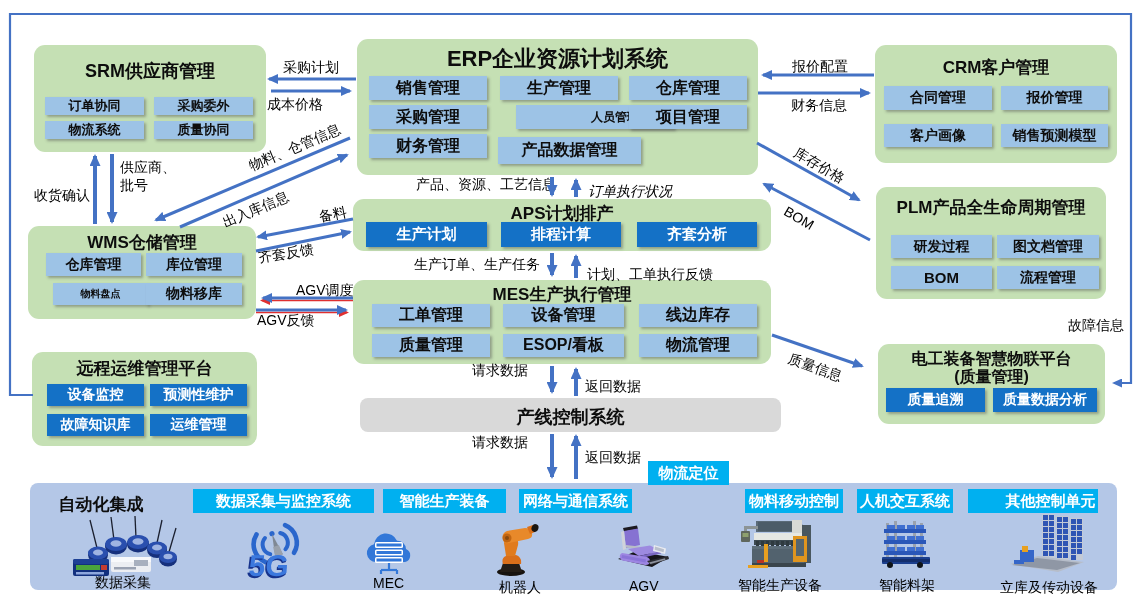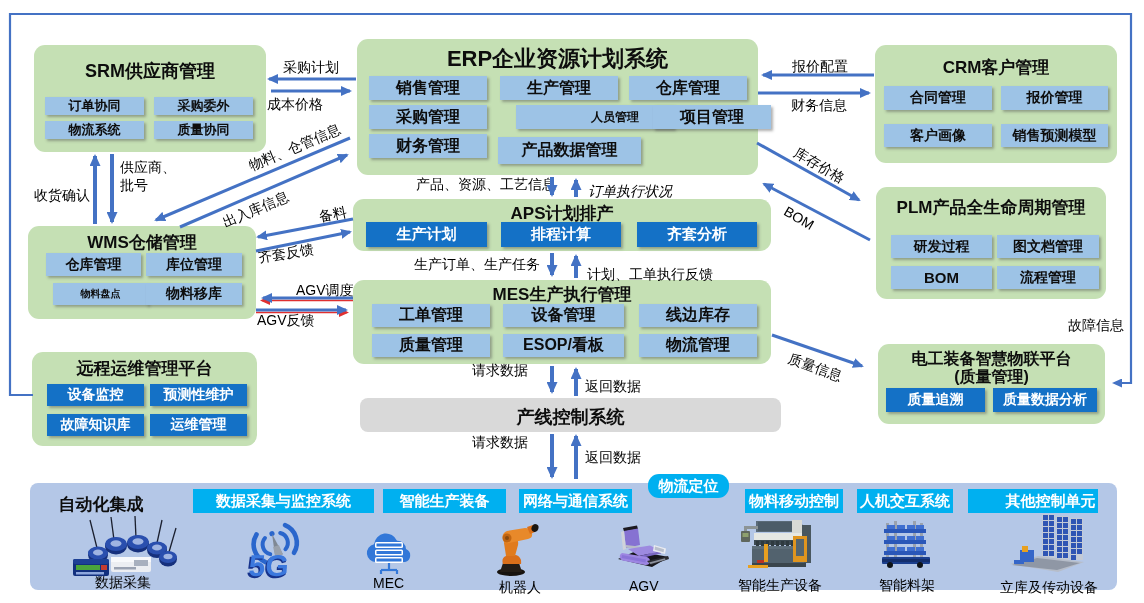--- a/index.html
+++ b/index.html
@@ -24,21 +24,21 @@
 <div class="btn" style="left:45px;top:121px;width:99px;height:18px;font-size:13px;">物流系统</div>
 <div class="btn" style="left:154px;top:121px;width:99px;height:18px;font-size:13px;">质量协同</div>
 
 <div class="box" style="left:357px;top:39px;width:401px;height:136px;"></div>
 <div class="ttl" style="left:357px;top:44px;width:401px;font-size:22px;">ERP企业资源计划系统</div>
 <div class="btn" style="left:369px;top:76px;width:118px;height:24px;font-size:16px;">销售管理</div>
 <div class="btn" style="left:500px;top:76px;width:118px;height:24px;font-size:16px;">生产管理</div>
 <div class="btn" style="left:629px;top:76px;width:118px;height:24px;font-size:16px;">仓库管理</div>
 <div class="btn" style="left:369px;top:105px;width:118px;height:24px;font-size:16px;">采购管理</div>
 <div class="btn" style="left:516px;top:105px;width:118px;height:24px;font-size:12px;padding-left:40px;">人员管理</div>
-<div class="btn" style="left:629px;top:105px;width:118px;height:24px;font-size:16px;margin-left:24px;">项目管理</div>
+<div class="btn" style="left:629px;top:105px;width:118px;height:24px;font-size:16px;">项目管理</div>
 <div class="btn" style="left:369px;top:134px;width:118px;height:24px;font-size:16px;">财务管理</div>
 <div class="btn" style="left:498px;top:137px;width:143px;height:27px;font-size:16px;">产品数据管理</div>
 
 <div class="box" style="left:875px;top:45px;width:242px;height:118px;"></div>
 <div class="ttl" style="left:875px;top:56px;width:242px;font-size:17px;">CRM客户管理</div>
 <div class="btn" style="left:884px;top:86px;width:108px;height:24px;font-size:14px;">合同管理</div>
 <div class="btn" style="left:1001px;top:86px;width:107px;height:24px;font-size:14px;">报价管理</div>
 <div class="btn" style="left:884px;top:124px;width:108px;height:23px;font-size:14px;">客户画像</div>
 <div class="btn" style="left:1001px;top:124px;width:107px;height:23px;font-size:14px;">销售预测模型</div>
 
@@ -83,21 +83,21 @@
 <div class="btnd" style="left:886px;top:388px;width:99px;height:24px;font-size:14px;">质量追溯</div>
 <div class="btnd" style="left:993px;top:388px;width:104px;height:24px;font-size:14px;">质量数据分析</div>
 
 <div style="position:absolute;left:360px;top:398px;width:421px;height:34px;background:#d9d9d9;border-radius:8px;"></div>
 <div class="ttl" style="left:360px;top:405px;width:421px;font-size:18px;">产线控制系统</div>
 
 <div class="ttl" style="left:57px;top:493px;width:88px;font-size:17px;">自动化集成</div>
 <div class="btnc" style="left:193px;top:489px;width:181px;height:24px;">数据采集与监控系统</div>
 <div class="btnc" style="left:383px;top:489px;width:123px;height:24px;">智能生产装备</div>
 <div class="btnc" style="left:519px;top:489px;width:113px;height:24px;">网络与通信系统</div>
-<div class="btnc" style="left:648px;top:474px;width:81px;height:24px;border-radius:11px;">物流定位</div>
+<div class="btnc" style="left:648px;top:461px;width:81px;height:24px;">物流定位</div>
 <div class="btnc" style="left:745px;top:489px;width:98px;height:24px;">物料移动控制</div>
 <div class="btnc" style="left:857px;top:489px;width:96px;height:24px;">人机交互系统</div>
 <div class="btnc" style="left:968px;top:489px;width:95px;height:24px;padding-left:35px;">其他控制单元</div>
 
 <div class="lbl" style="left:95px;top:574px;">数据采集</div>
 <div class="lbl" style="left:373px;top:575px;">MEC</div>
 <div class="lbl" style="left:499px;top:579px;">机器人</div>
 <div class="lbl" style="left:629px;top:578px;">AGV</div>
 <div class="lbl" style="left:738px;top:577px;">智能生产设备</div>
 <div class="lbl" style="left:879px;top:577px;">智能料架</div>

